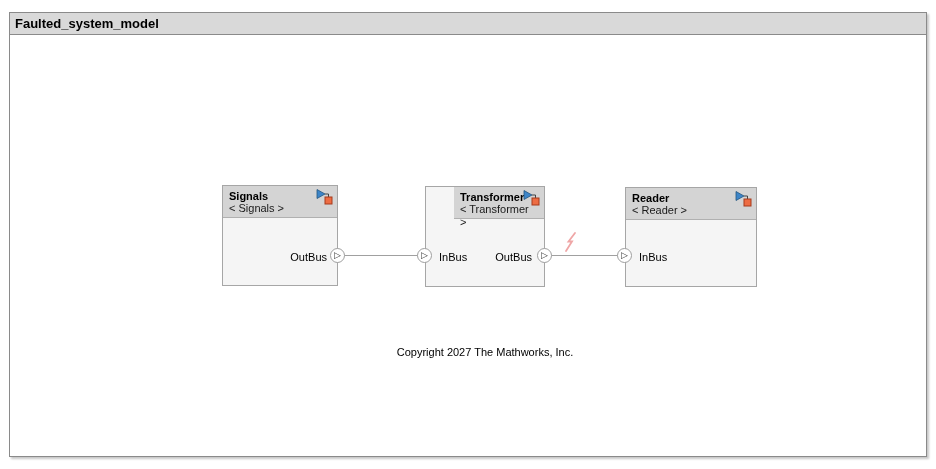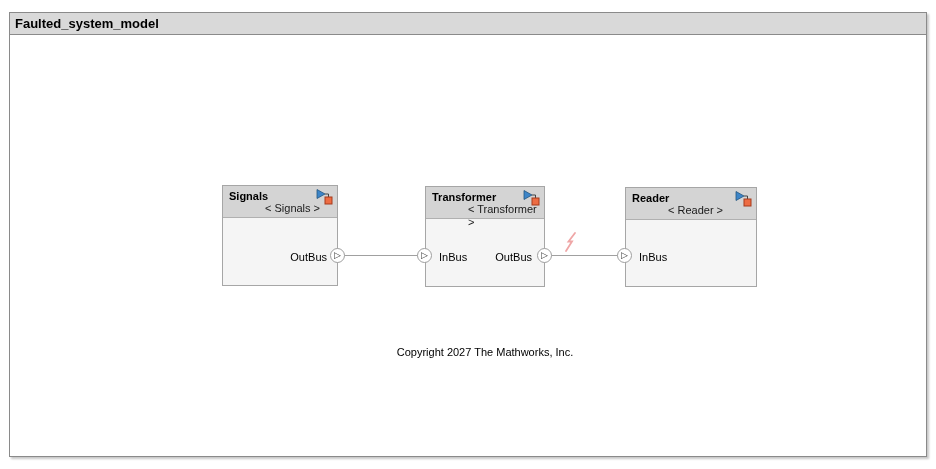--- a/index.html
+++ b/index.html
@@ -38,32 +38,32 @@
   }
   
   .block {
     position: absolute;
     background: #f5f5f5;
     border: 1px solid #a6a6a6;
     z-index: 2;
     box-sizing: border-box;
   }
   .block-signals     { left: 212px; top: 150px; width: 116px; height: 101px; }
-  .block-transformer { left: 415px; top: 151px; width: 120px; height: 101px; }
+  .block-transformer { left: 415px; top: 151px; width: 120px; height: 101px; padding-left: 28px; }
   .block-reader     { left: 615px; top: 152px; width: 132px; height: 100px; }
   .block-header {
     position: relative;
     height: 32px;
     background: #d4d4d4;
     border-bottom: 1px solid #b0b0b0;
     padding: 4px 6px 0 6px;
     box-sizing: border-box;
   }
   .block-name     { font-size: 11px; font-weight: bold; color: #000; line-height: 12px; }
-  .block-subtitle { font-size: 11px; color: #1a1a1a; line-height: 13px; margin-left: 36px; }
+  .block-subtitle { font-size: 11px; color: #1a1a1a; line-height: 13px; }
   .badge {
     position: absolute;
     top: 2px; right: 3px;
     width: 18px; height: 17px;
   }
   
   .port-label {
     position: absolute;
     font-size: 11px;
     color: #000;

